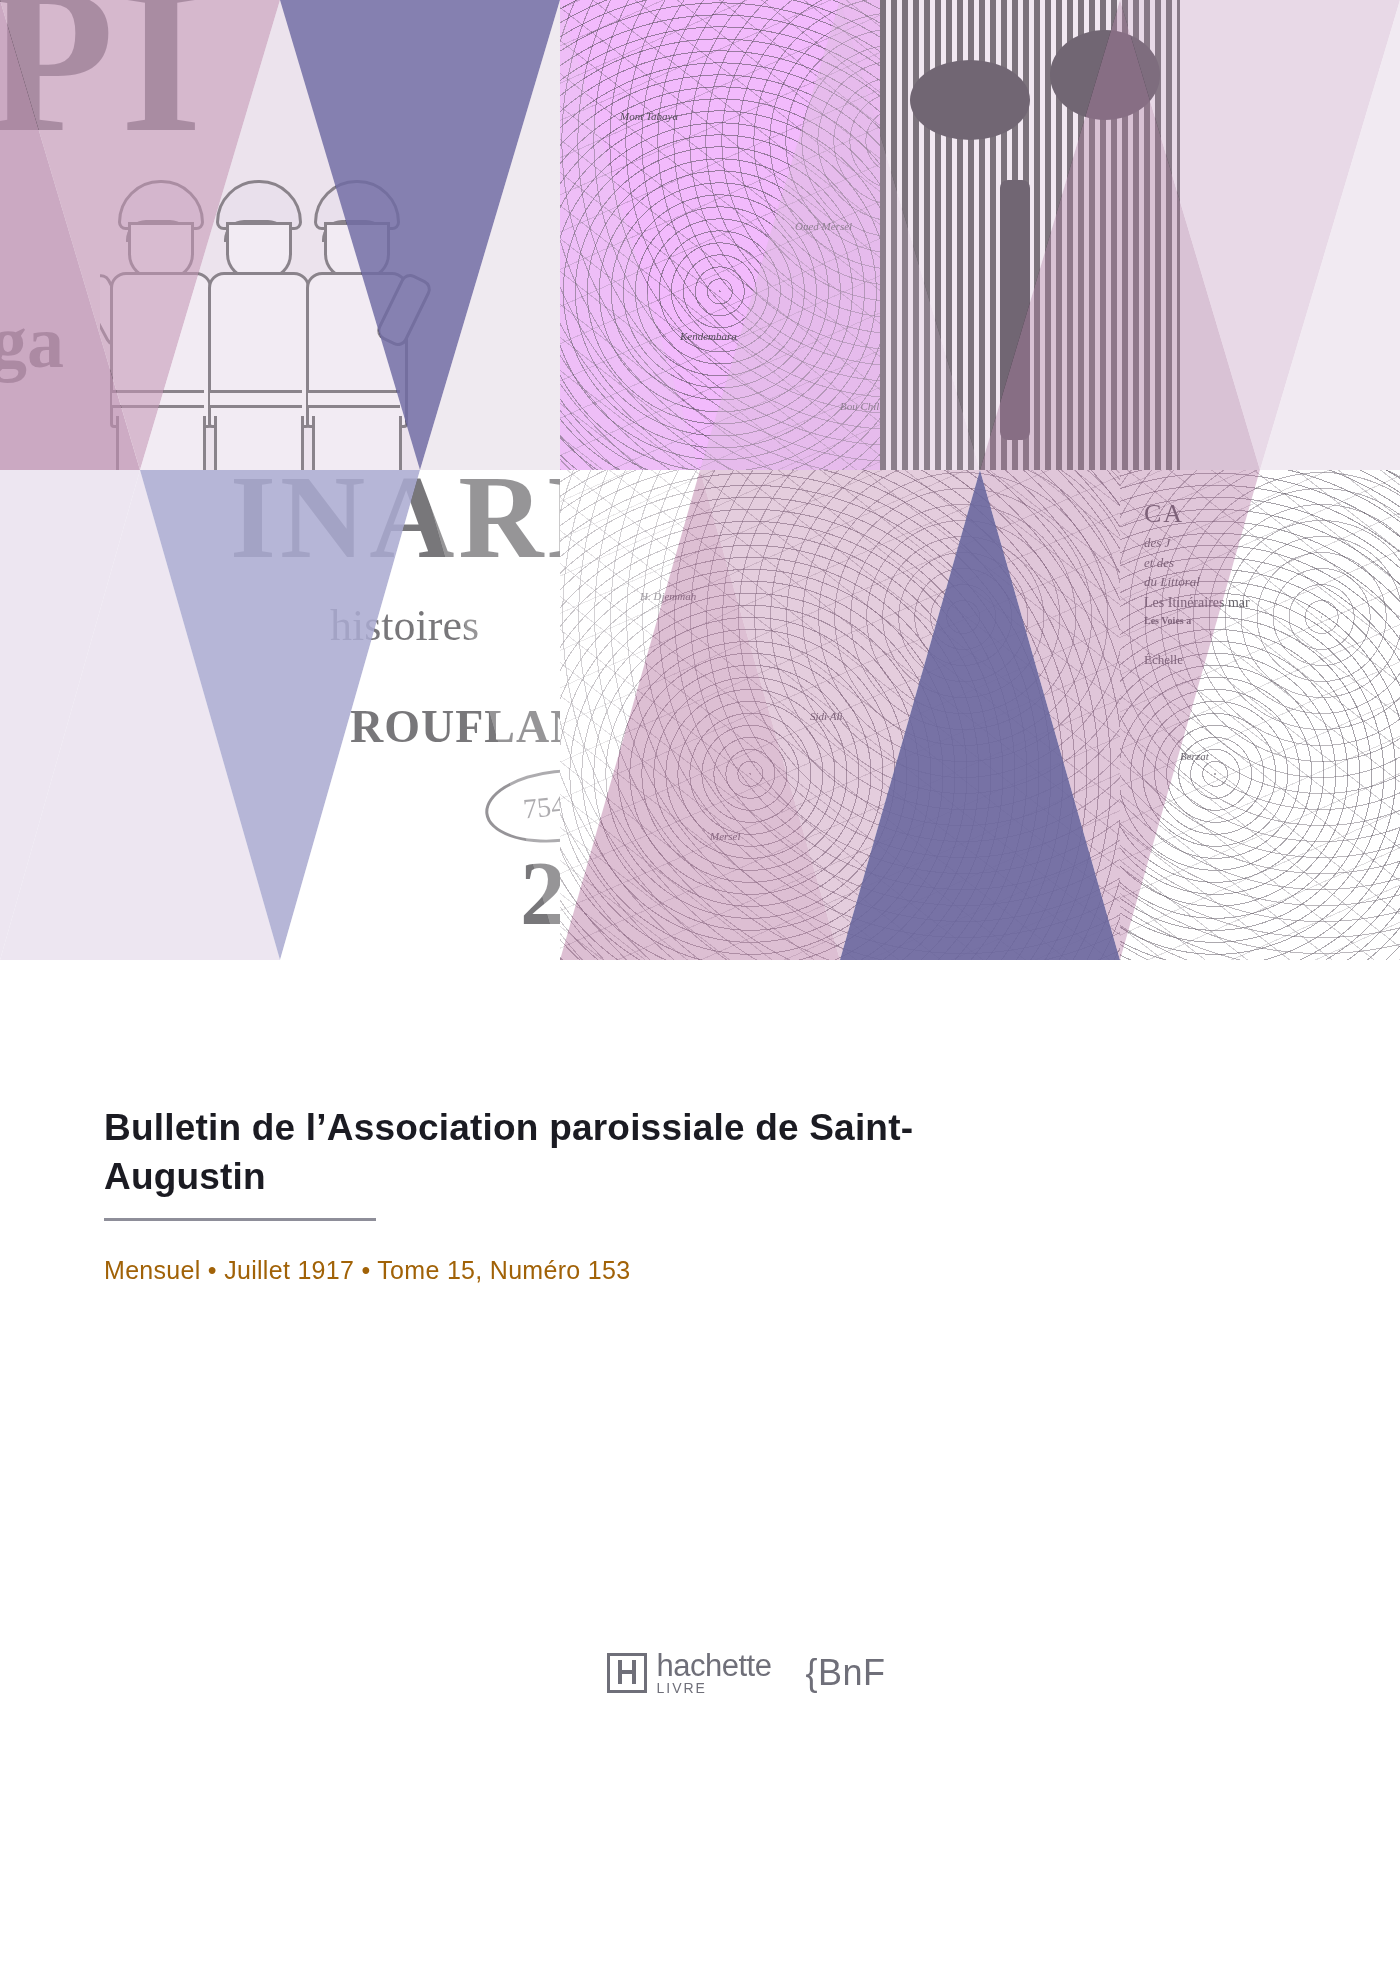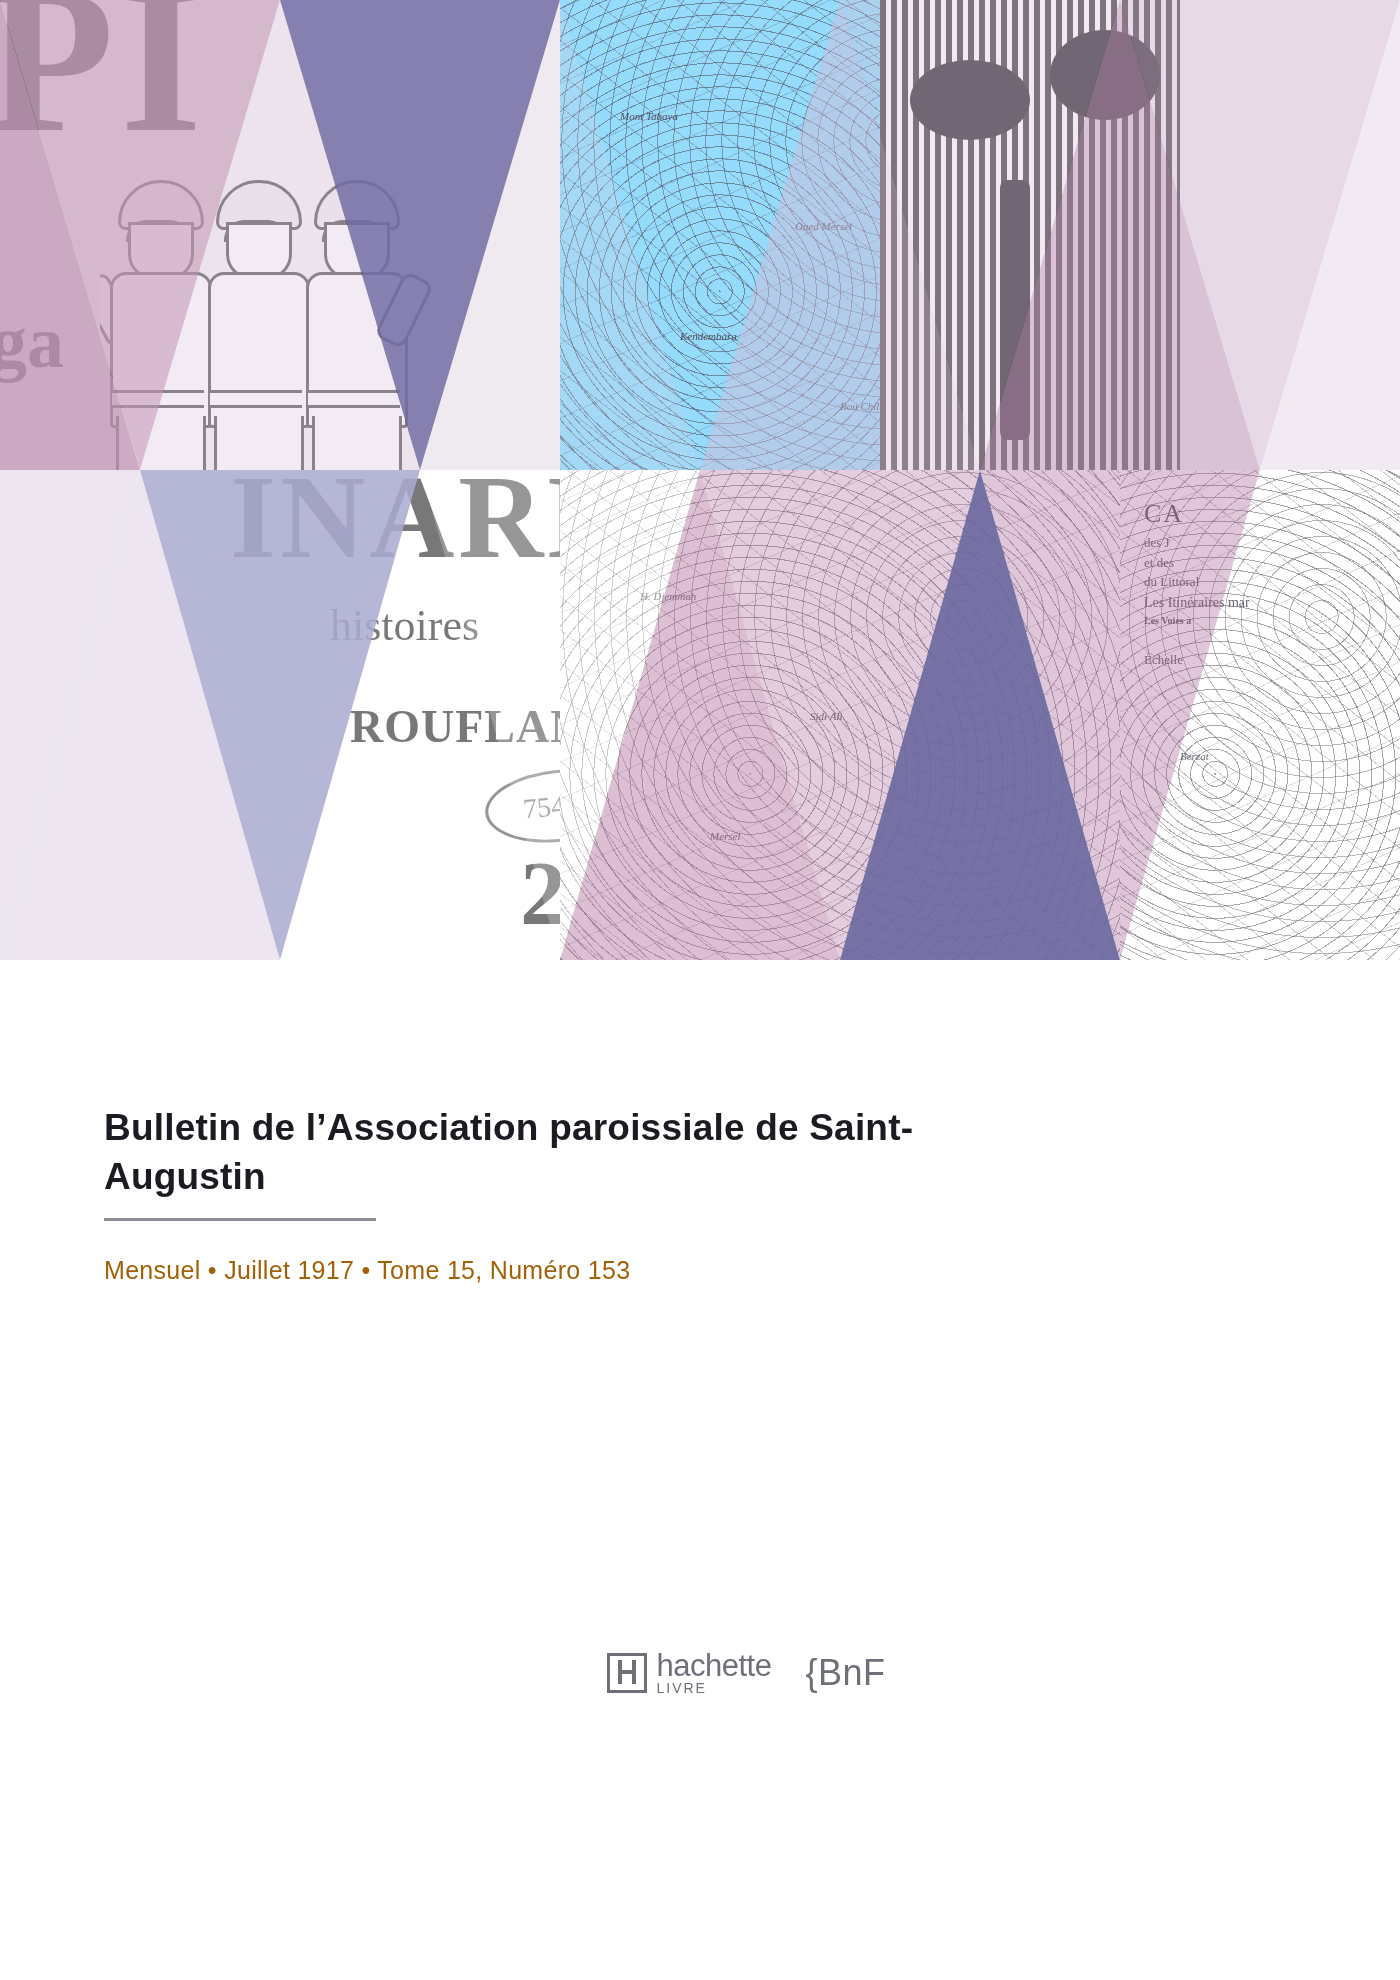--- a/index.html
+++ b/index.html
@@ -114,21 +114,21 @@
     width: 26px; height: 66px;
     border: 3px solid #1a1a1a;
     background: #fff;
     border-radius: 10px;
   }
 
   
   .frag-map-top {
     left: 560px; top: 0;
     width: 470px; height: 470px;
-    background: #7dd3fc;
+    background: #f0abfc;
   }
   .frag-map-top .contours,
   .frag-map-bottom .contours,
   .frag-map-right .contours {
     position: absolute;
     inset: 0;
     background:
       repeating-radial-gradient(circle at 34% 62%, rgba(40,30,45,.55) 0 1px, rgba(255,255,255,0) 1px 12px),
       repeating-radial-gradient(circle at 72% 30%, rgba(40,30,45,.45) 0 1px, rgba(255,255,255,0) 1px 16px),
       repeating-linear-gradient(38deg, rgba(40,30,45,.30) 0 1px, rgba(255,255,255,0) 1px 26px),
@@ -176,21 +176,21 @@
   }
   .frag-map-right .legend {
     position: absolute;
     left: 24px; top: 24px;
     font-family: "Liberation Serif", serif;
     font-size: 13px;
     color: #24202a;
     line-height: 1.5;
   }
   .frag-map-right .legend .l1 { font-size: 26px; letter-spacing: 2px; }
-  .frag-map-right .legend .l2 { }
+  .frag-map-right .legend .l2 { font-style: italic; }
 
   
   .frag-cover-text {
     left: 0; top: 470px;
     width: 700px; height: 490px;
     background: #ffffff;
   }
   .frag-cover-text .title-line {
     position: absolute;
     left: 230px; top: -20px;

